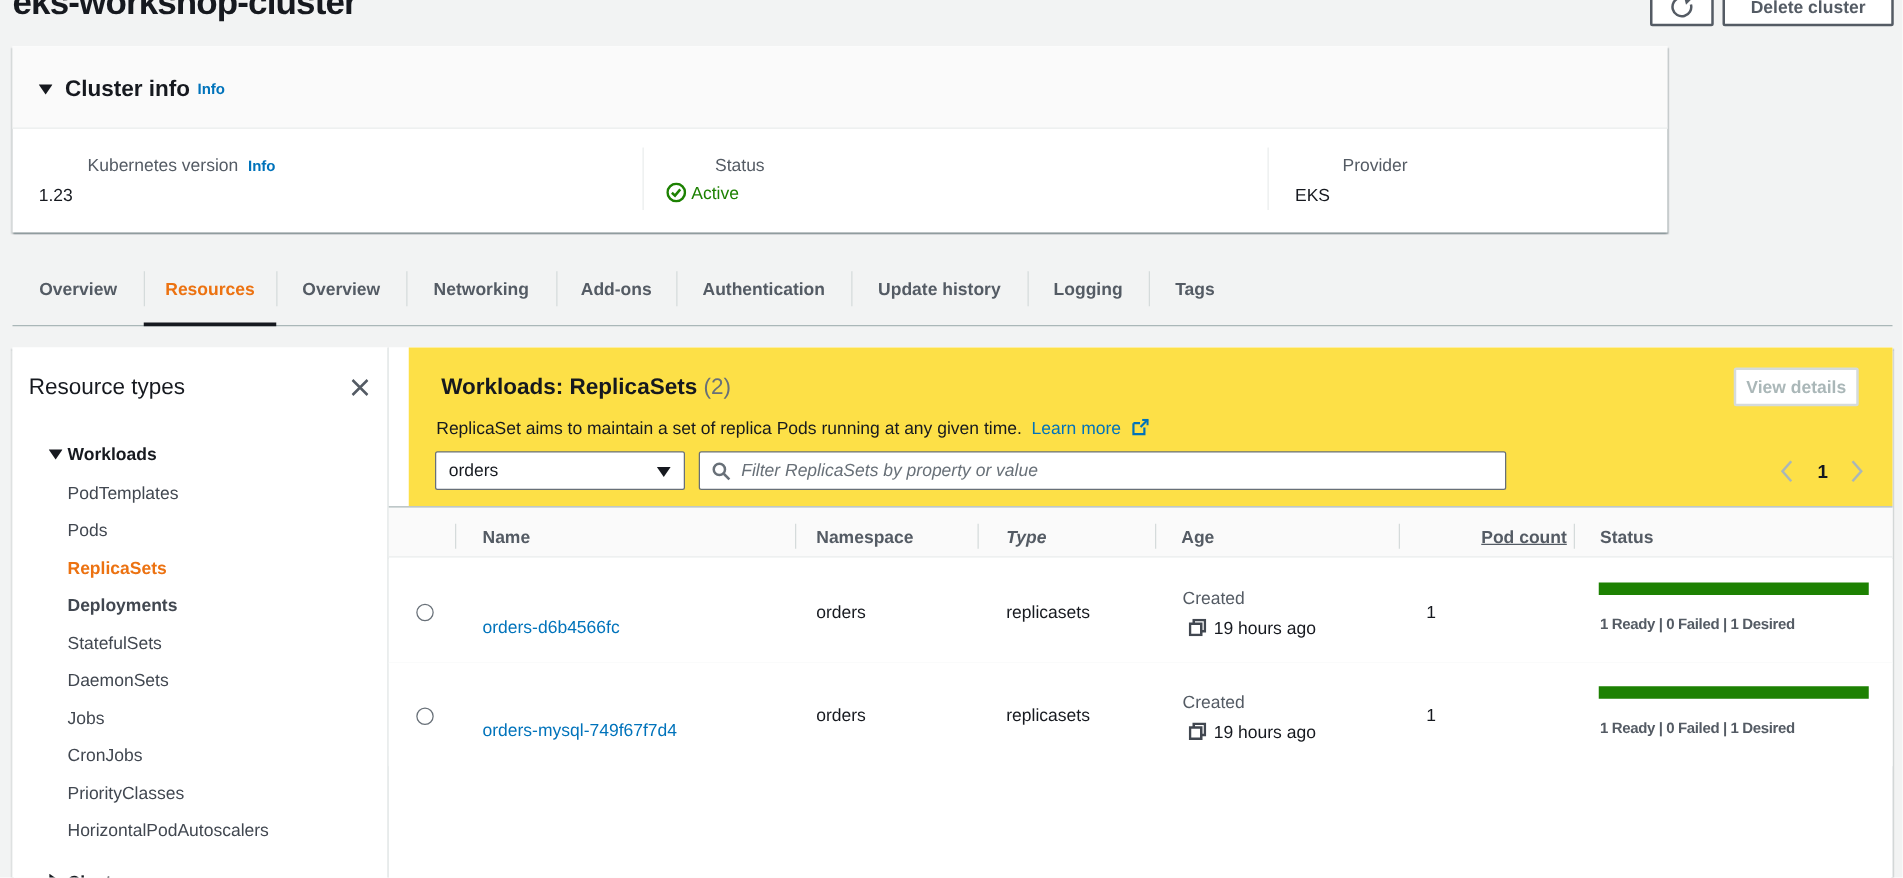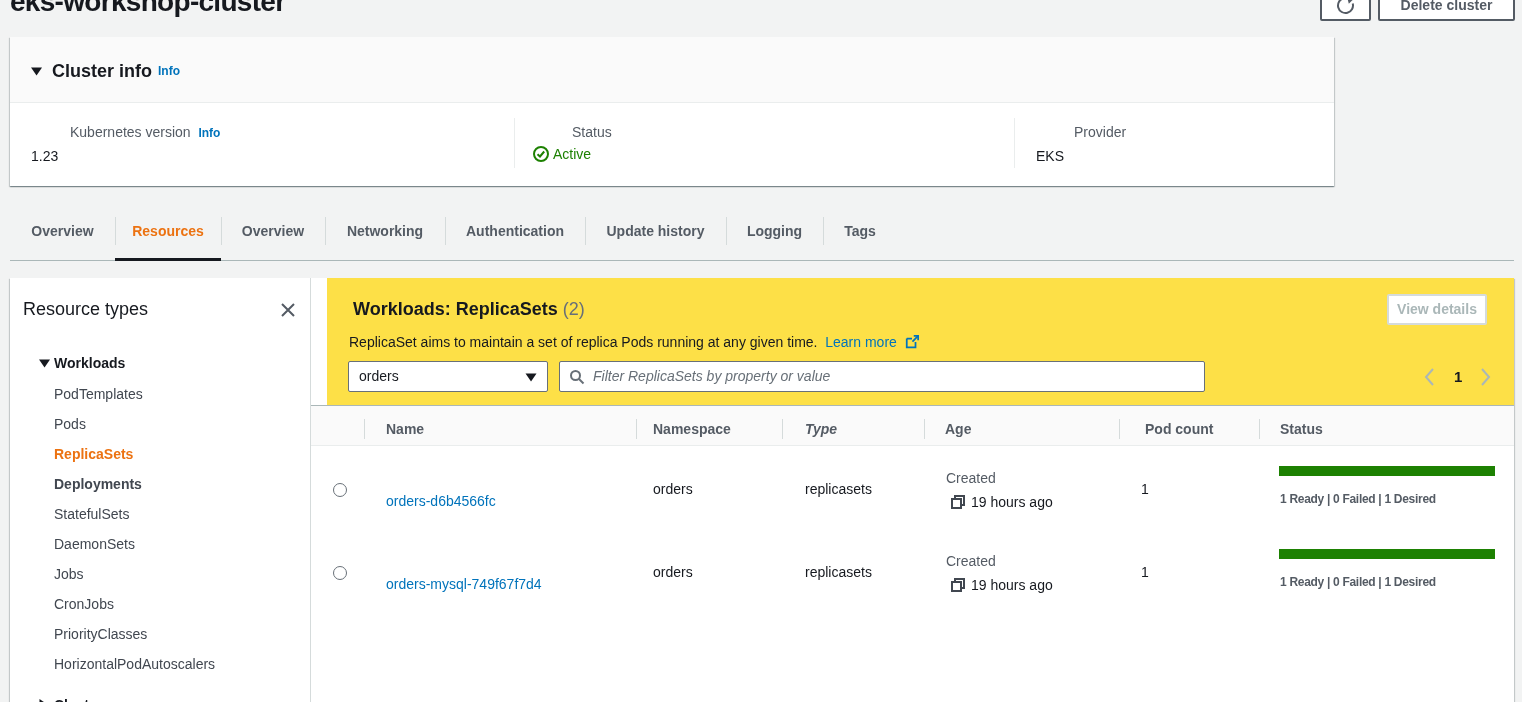--- a/index.html
+++ b/index.html
@@ -90,20 +90,21 @@
   <div class="cdiv" style="left:1004px;"></div>
   <div class="collabel" style="left:1026px;top:85px;">Provider</div>
   <div class="colval" style="left:1026px;top:109px;">EKS</div>
 </div>
 
 <div id="tabs">
   <div class="tab" style="width:105px;">Overview</div>
   <div class="tab sep active" style="width:106px;">Resources</div>
   <div class="tab sep" style="width:104px;">Overview</div>
   <div class="tab sep" style="width:120px;">Networking</div>
+  <div class="tab sep" style="width:96px;">Add-ons</div>
   <div class="tab sep" style="width:140px;">Authentication</div>
   <div class="tab sep" style="width:141px;">Update history</div>
   <div class="tab sep" style="width:97px;">Logging</div>
   <div class="tab sep" style="width:74px;">Tags</div>
 </div>
 <div id="tabline"></div>
 
 <div class="card" id="main">
   <div id="sidebar">
     <div class="rt">Resource types</div>
@@ -163,21 +164,21 @@
     <div id="thead">
       <div class="htick" style="left:53px;"></div>
       <div class="hcol" style="left:75px;">Name</div>
       <div class="htick" style="left:325px;"></div>
       <div class="hcol" style="left:342px;">Namespace</div>
       <div class="htick" style="left:471px;"></div>
       <div class="hcol" style="left:494px;font-style:italic;">Type</div>
       <div class="htick" style="left:613px;"></div>
       <div class="hcol" style="left:634px;">Age</div>
       <div class="htick" style="left:808px;"></div>
-      <div class="hcol" style="left:834px;">Pod count</div>
+      <div class="hcol" style="left:874px;text-decoration:underline;">Pod count</div>
       <div class="htick" style="left:948px;"></div>
       <div class="hcol" style="left:969px;">Status</div>
     </div>
     <div class="row" style="top:169px;height:84px;">
       <div class="radio"></div>
       <div class="cell link" style="left:75px;top:32px;">orders-d6b4566fc</div>
       <div class="cell" style="left:342px;top:32px;">orders</div>
       <div class="cell" style="left:494px;top:32px;">replicasets</div>
       <div class="cell gray" style="left:635px;top:21px;">Created</div>
       <svg style="position:absolute;left:640px;top:48px;" width="14" height="14" viewBox="0 0 14 14">

